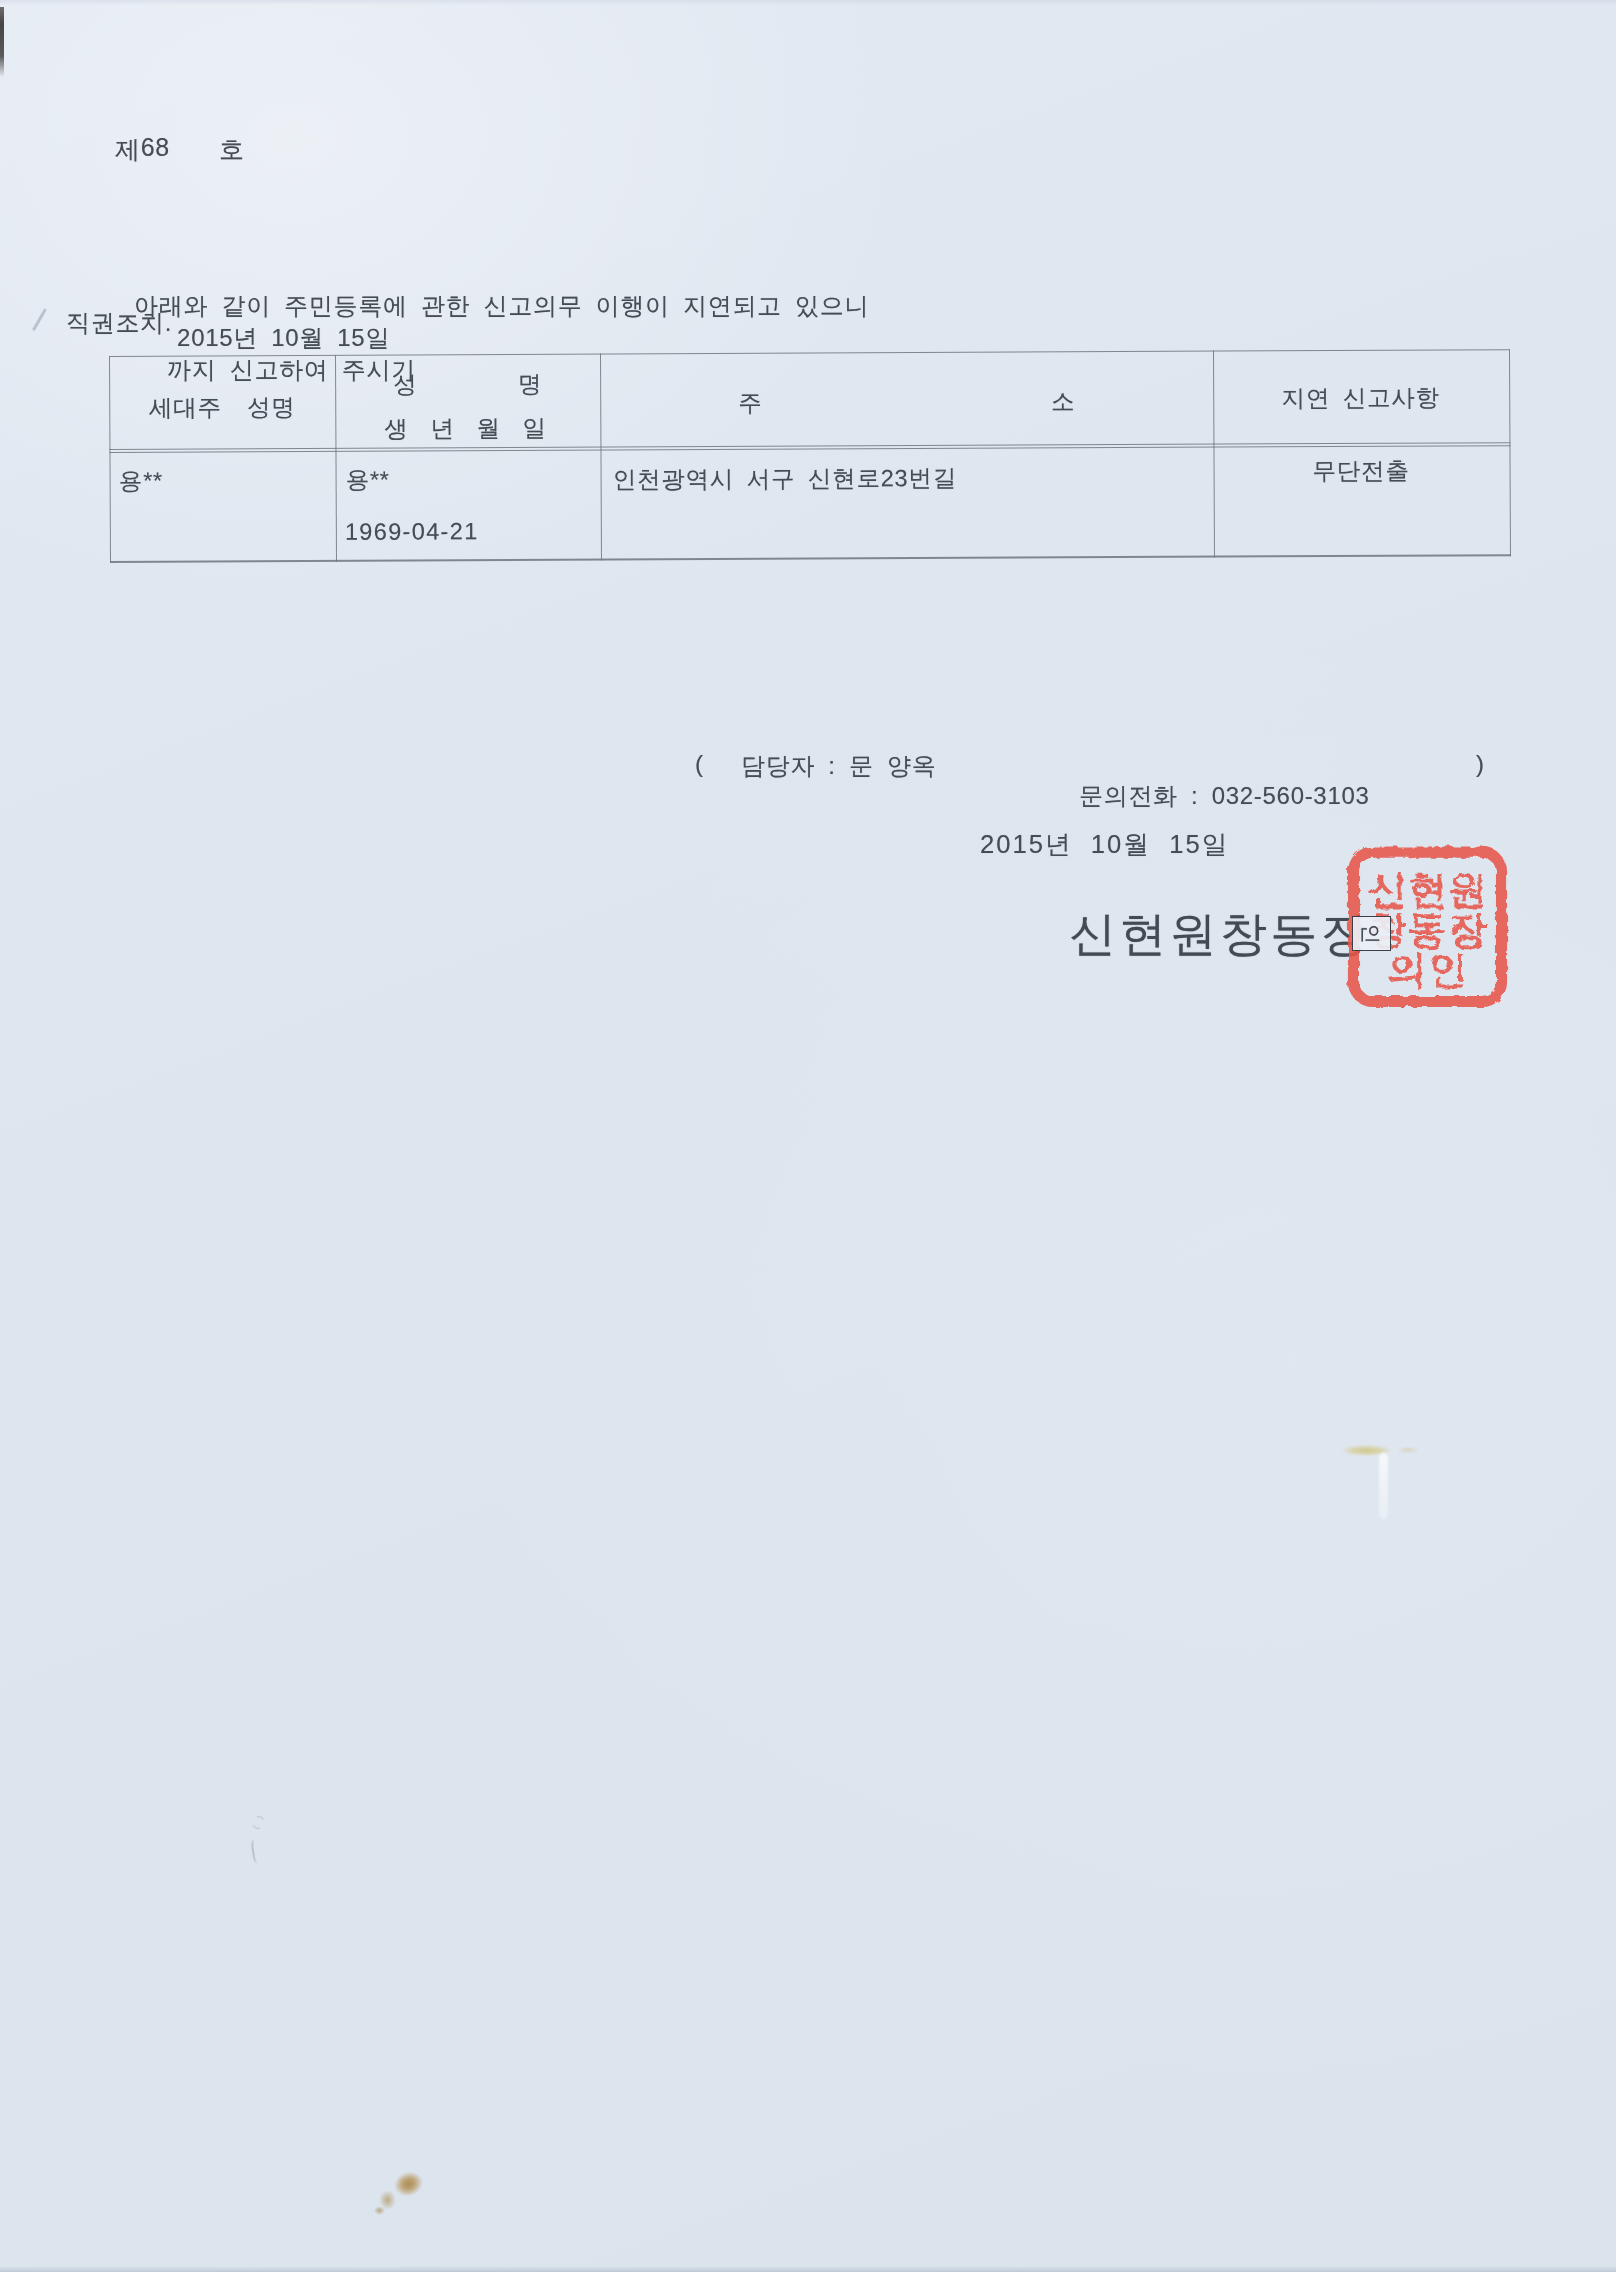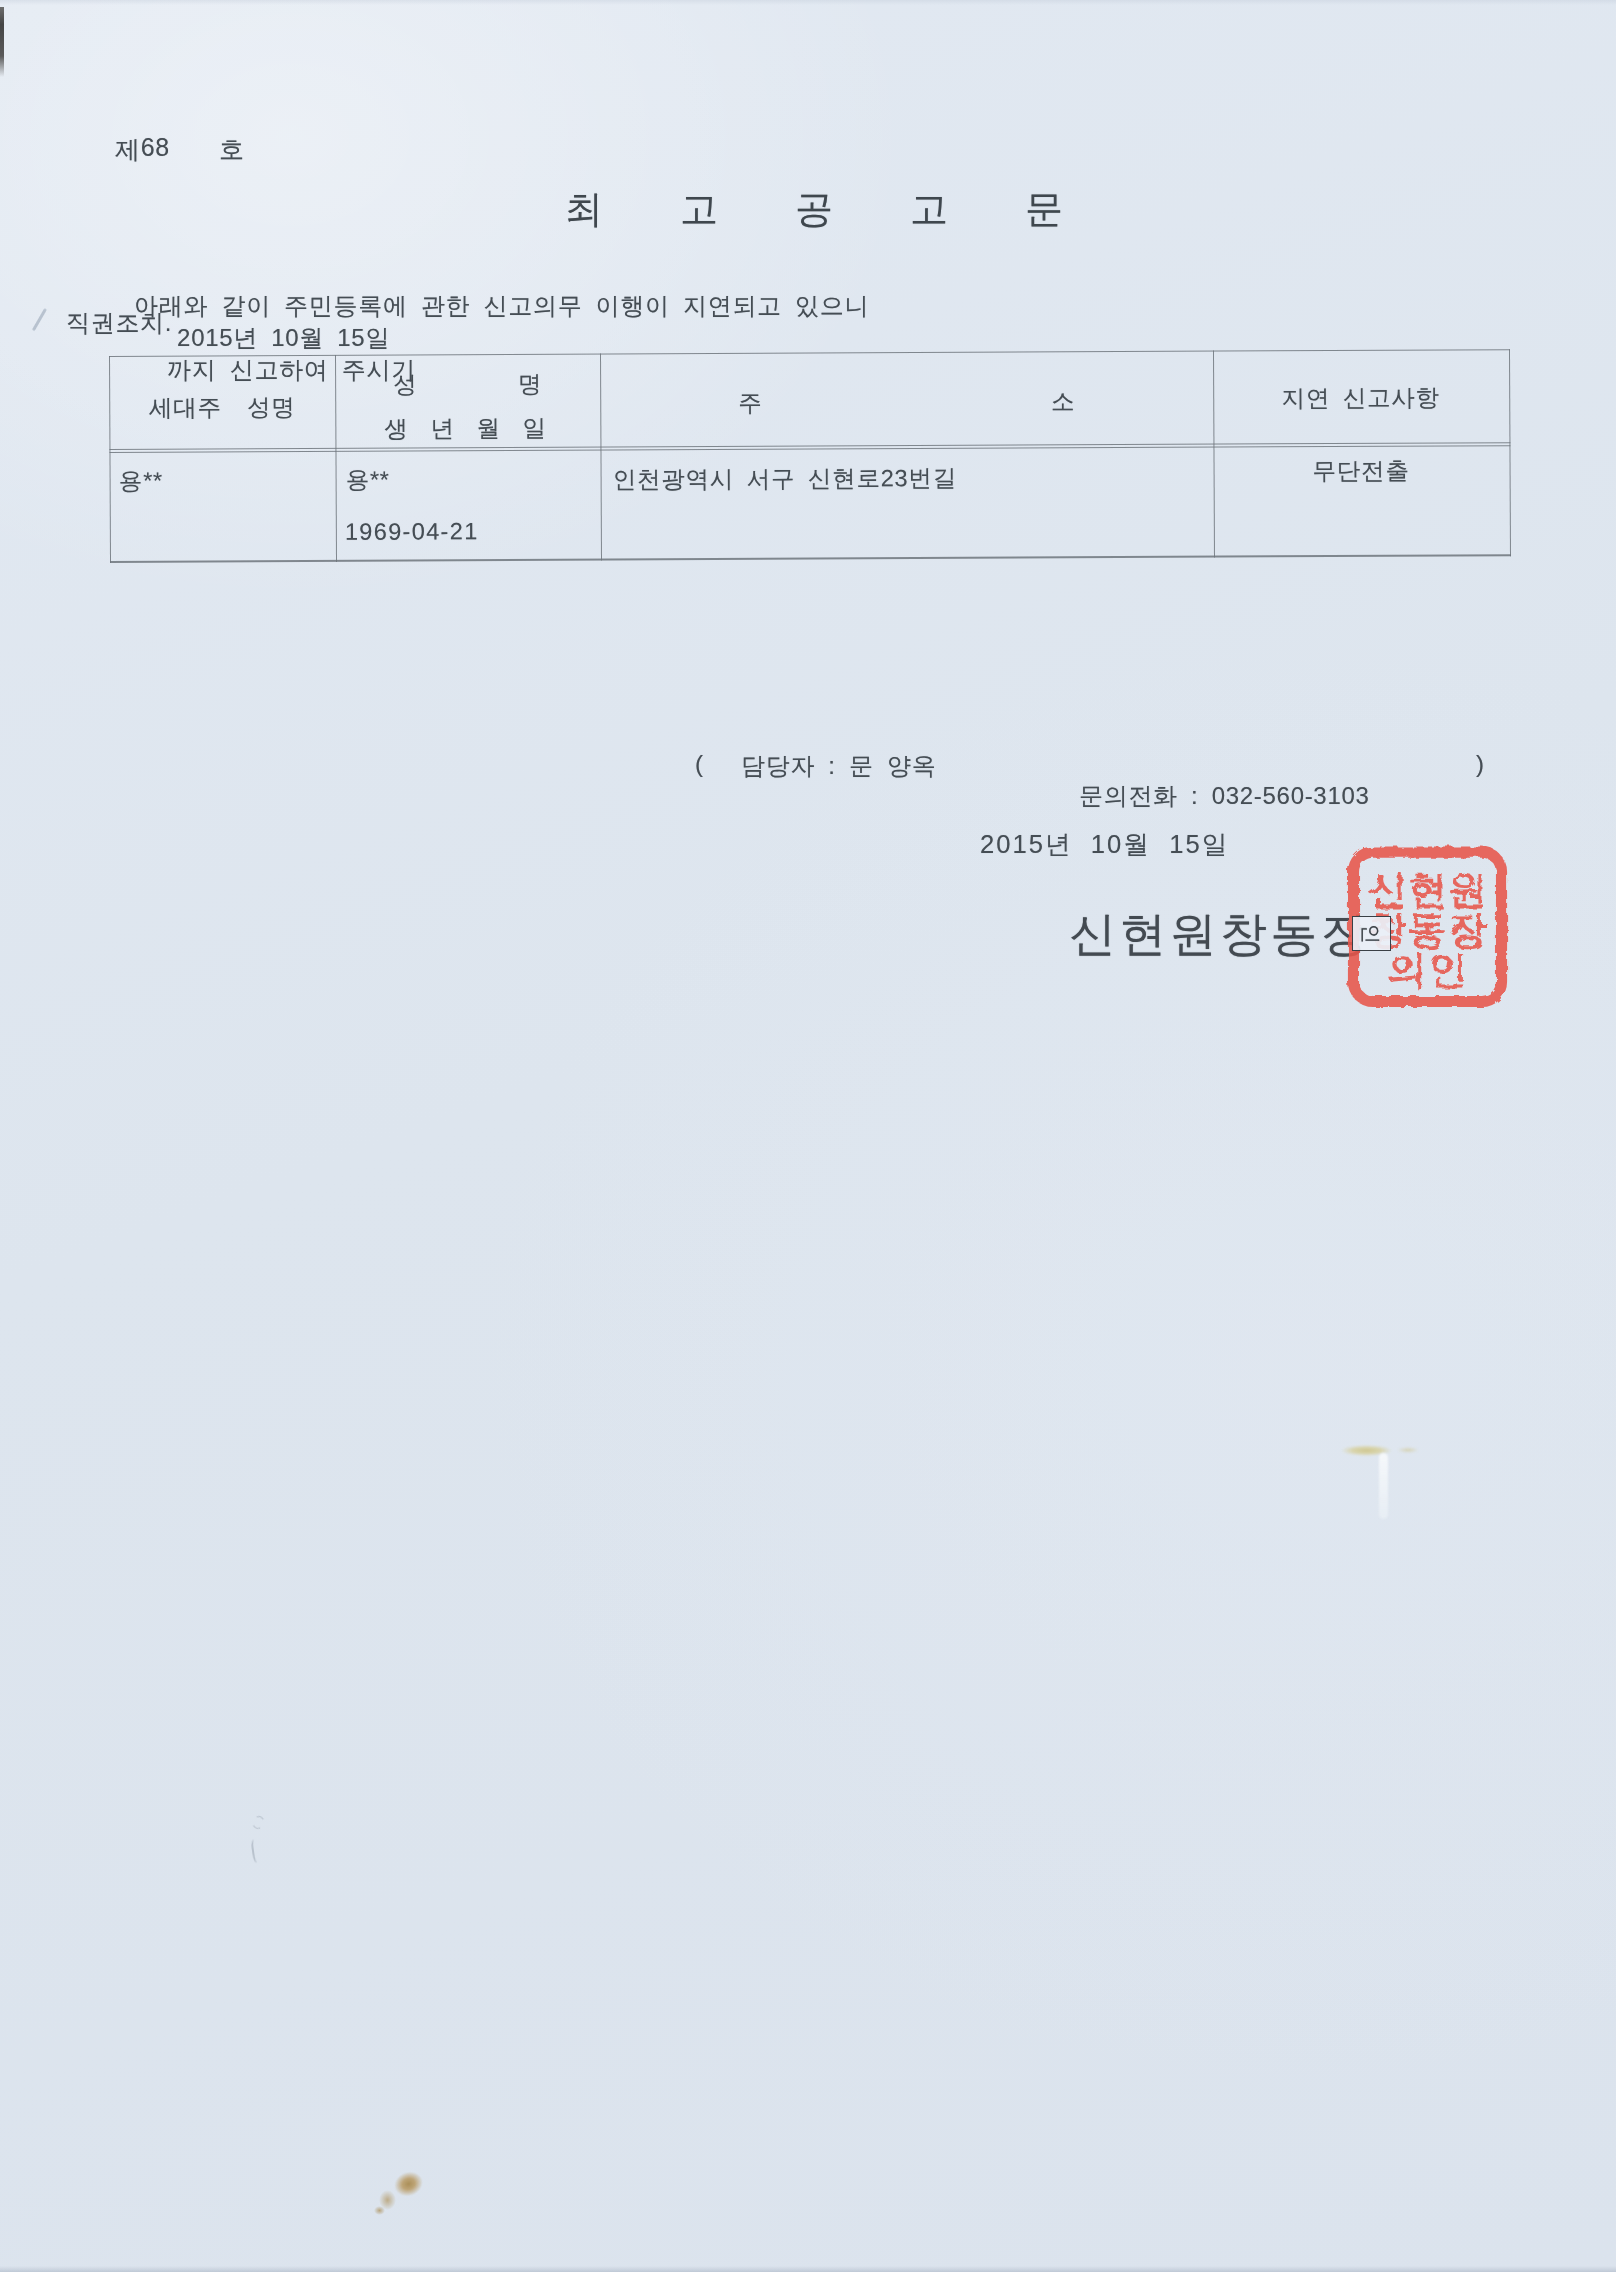--- a/index.html
+++ b/index.html
@@ -105,21 +105,20 @@
   <div class="crumb1"></div>
   <div class="crumb2"></div>
   <div class="crumb3"></div>
 
   <div class="txt doc-no">
     <span>제</span>
     <span class="gap1">68</span>
     <span class="gap2">호</span>
   </div>
 
-  <div class="txt title">최고공고문</div>
 
   <div class="txt para1">
     <span>아래와 같이 주민등록에 관한 신고의무 이행이 지연되고 있으니</span>
     <span class="date">2015년 10월 15일</span>
     <span class="tail">까지 신고하여 주시기</span>
   </div>
   <div class="txt para2">직권조치.</div>
 
   <div class="tbl">
     <div class="hl" style="top:0;"></div>

